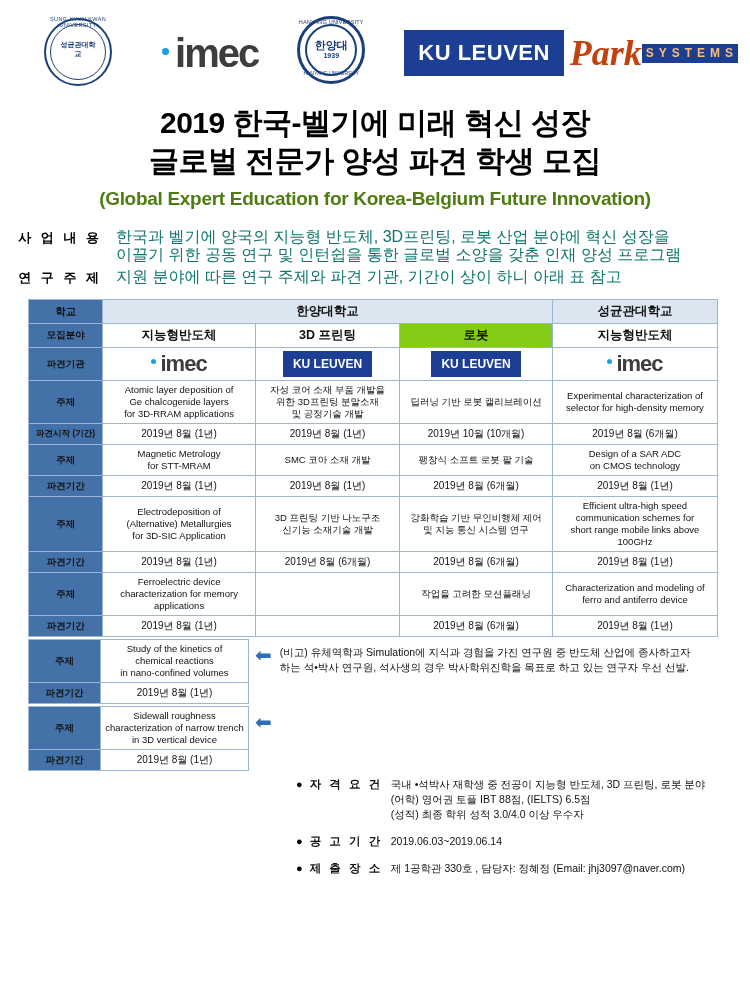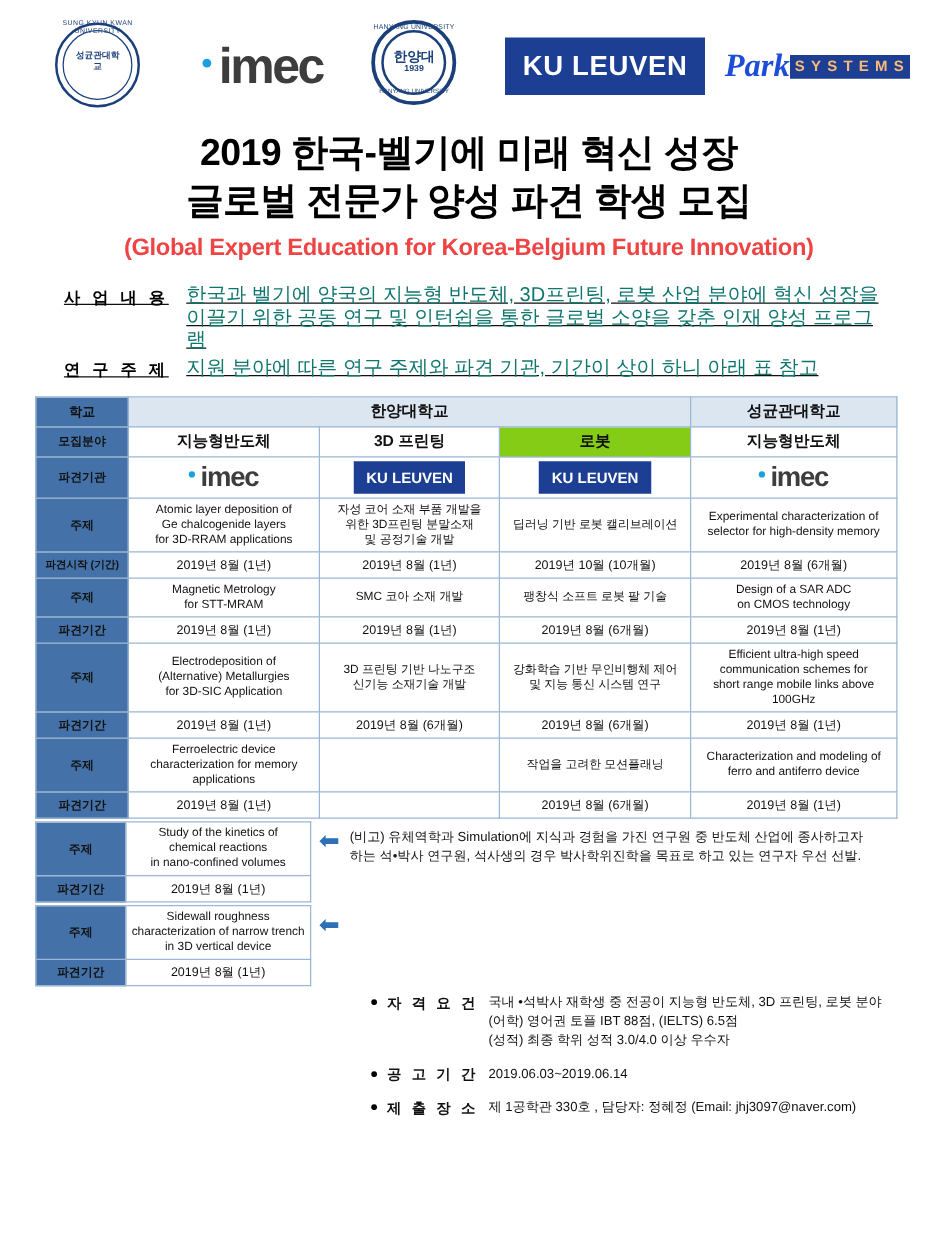--- a/index.html
+++ b/index.html
@@ -81,41 +81,41 @@
 
   .logo-kuleuven {
     background: #1c3f94; color: #fff;
     font-size: 22px; font-weight: bold; letter-spacing: .5px;
     padding: 10px 14px;
   }
 
   .logo-park { width: 120px; text-align: center; }
   .park-word {
     font-family: "Liberation Serif", serif;
-    font-size: 26px; font-style: italic; font-weight: bold;
-    color: #1d4ed8; line-height: 32px;
+    font-size: 36px; font-style: italic; font-weight: bold;
+    color: #c2410c; line-height: 32px;
   }
   .park-sys {
     background: #1c3f94; color: #fdba74; font-size: 12px;
     letter-spacing: 5px; padding: 2px 0 3px 4px; font-weight: bold;
   }
 
   
   .title-block { text-align: center; margin-top: 8px; }
   .title-line {
     font-size: 30px; font-weight: bold; color: #000;
     line-height: 38px; letter-spacing: -0.5px;
   }
   .subtitle {
-    font-size: 19px; font-weight: bold; color: #ef4444;
+    font-size: 19px; font-weight: bold; color: #4d7c0f;
     margin-top: 8px; letter-spacing: -0.3px;
   }
 
   
-  .intro { margin: 18px 0 6px 0; padding: 0 43px; text-decoration: underline; }
+  .intro { margin: 18px 0 6px 0; padding: 0 10px; }
   .intro-row { display: flex; align-items: flex-start; margin-bottom: 4px; }
   .intro-label {
     width: 92px; flex: 0 0 92px; text-align: right;
     font-size: 13px; font-weight: bold; color: #000;
     letter-spacing: 3px; padding-top: 1px;
   }
   .intro-text {
     flex: 1; font-size: 16px; color: #0f766e; line-height: 18px;
     padding-left: 14px;
   }

